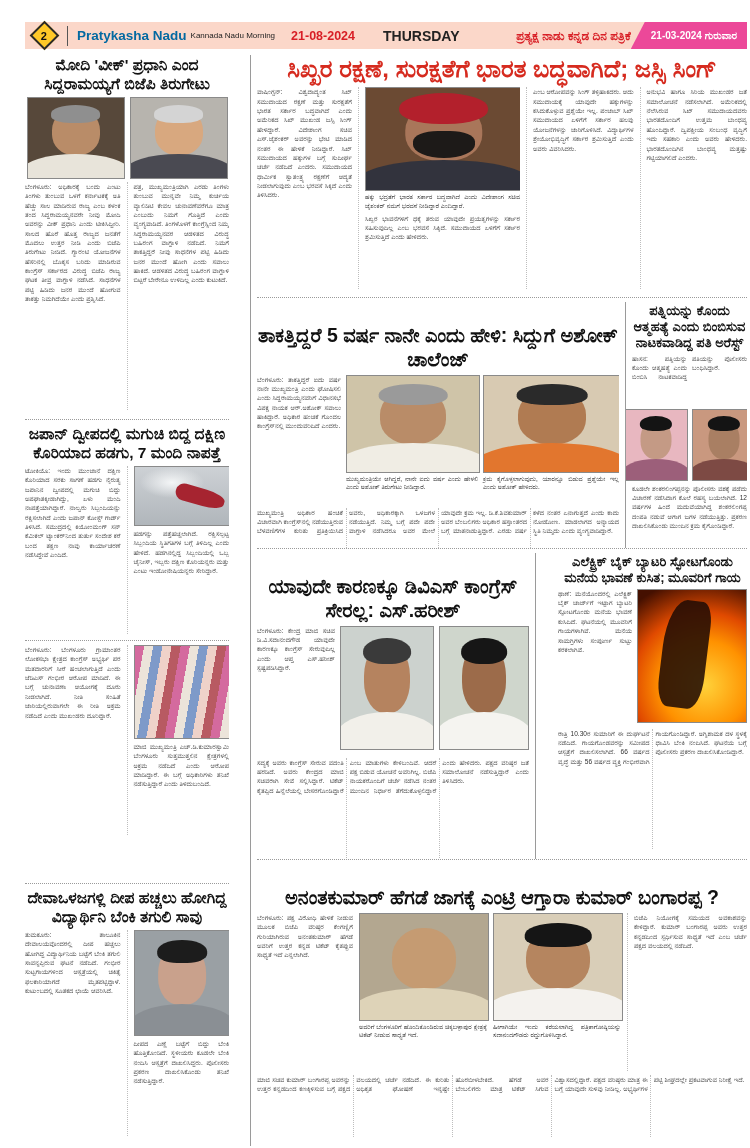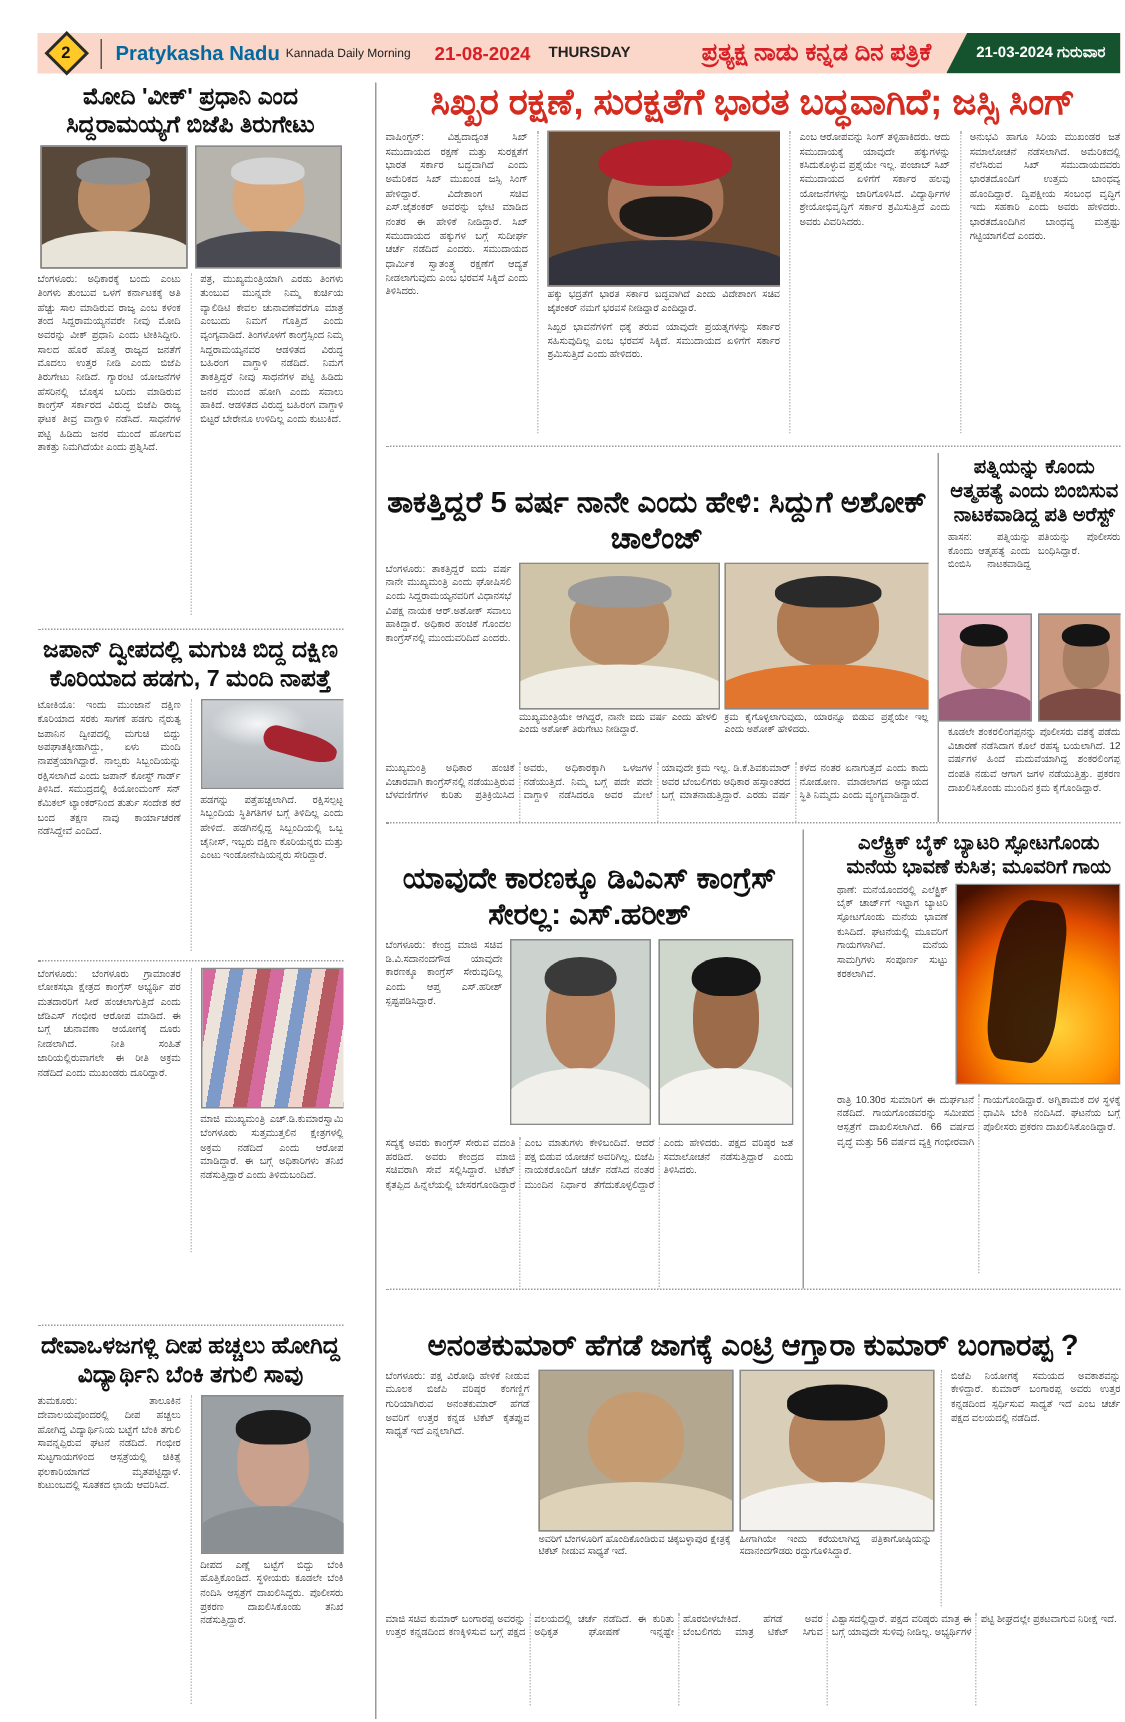--- a/index.html
+++ b/index.html
@@ -7,23 +7,23 @@
   .page{width:750px;height:1148px;position:relative;background:#fff;}
 
   
   .masthead{margin:22px 3px 0 25px;height:27px;background:#fbd7c9;display:flex;align-items:center;position:relative;}
   .diamond{width:17px;height:17px;background:#ffc928;border:2px solid #2a2a2a;transform:rotate(45deg);margin-left:9px;display:flex;align-items:center;justify-content:center;flex:0 0 auto;}
   .diamond span{transform:rotate(-45deg);font-weight:bold;font-size:11px;color:#111;}
   .mast-sep{width:1px;height:20px;background:#555;margin:0 9px 0 12px;}
   .paper-name{color:#0369a1;font-weight:bold;font-size:13.5px;white-space:nowrap;}
   .paper-sub{color:#222;font-size:8px;margin-left:4px;white-space:nowrap;}
   .mast-date{color:#d81f26;font-weight:bold;font-size:12.5px;margin-left:16px;white-space:nowrap;}
-  .mast-day{color:#222;font-weight:bold;font-size:10px;margin-left:12px;white-space:nowrap;}
-  .mast-tagline{color:#d81f26;font-weight:bold;font-size:16px;margin-left:auto;margin-right:10px;white-space:nowrap;}
-  .mast-ribbon{height:27px;background:#14532d;color:#fff;font-weight:bold;font-size:10px;display:flex;align-items:center;padding:0 10px 0 20px;clip-path:polygon(14px 0,100% 0,100% 100%,0 100%);white-space:nowrap;text-align:center;}
+  .mast-day{color:#222;font-weight:bold;font-size:14px;margin-left:28px;white-space:nowrap;}
+  .mast-tagline{color:#d81f26;font-weight:bold;font-size:12px;margin-left:auto;margin-right:0;white-space:nowrap;}
+  .mast-ribbon{height:27px;background:#ec4899;color:#fff;font-weight:bold;font-size:10px;display:flex;align-items:center;padding:0 10px 0 20px;clip-path:polygon(14px 0,100% 0,100% 100%,0 100%);white-space:nowrap;text-align:center;}
 
   
   .content{display:flex;margin:6px 3px 0 25px;}
   .leftcol{width:204px;flex:0 0 204px;padding-right:21px;border-right:1px solid #9a9a9a;}
   .maincol{flex:1;padding-left:6px;min-width:0;}
   .art{overflow:hidden;border-bottom:1px dotted #9a9a9a;margin-bottom:4px;padding-bottom:2px;}
   .art:last-child{border-bottom:none;}
 
   .hl{font-weight:bold;color:#111;margin:1px 0 3px 0;text-align:center;line-height:1.22;}
   .hl-sm{font-size:15.5px;}
@@ -73,21 +73,21 @@
 <body>
 
 <div class="page">
 
   <header class="masthead">
     <div class="diamond">
       <span>2</span>
     </div>
     <div class="mast-sep"></div>
     <span class="paper-name">Pratykasha Nadu</span>
-    <span class="paper-sub">Kannada Daily Morning</span>
+    <span class="paper-sub">Kannada Nadu Morning</span>
     <span class="mast-date">21-08-2024</span>
     <span class="mast-day">THURSDAY</span>
     <span class="mast-tagline">ಪ್ರತ್ಯಕ್ಷ ನಾಡು ಕನ್ನಡ ದಿನ ಪತ್ರಿಕೆ</span>
     <div class="mast-ribbon">21-03-2024 ಗುರುವಾರ</div>
   </header>
 
   <div class="content">
 
     <aside class="leftcol">
 

